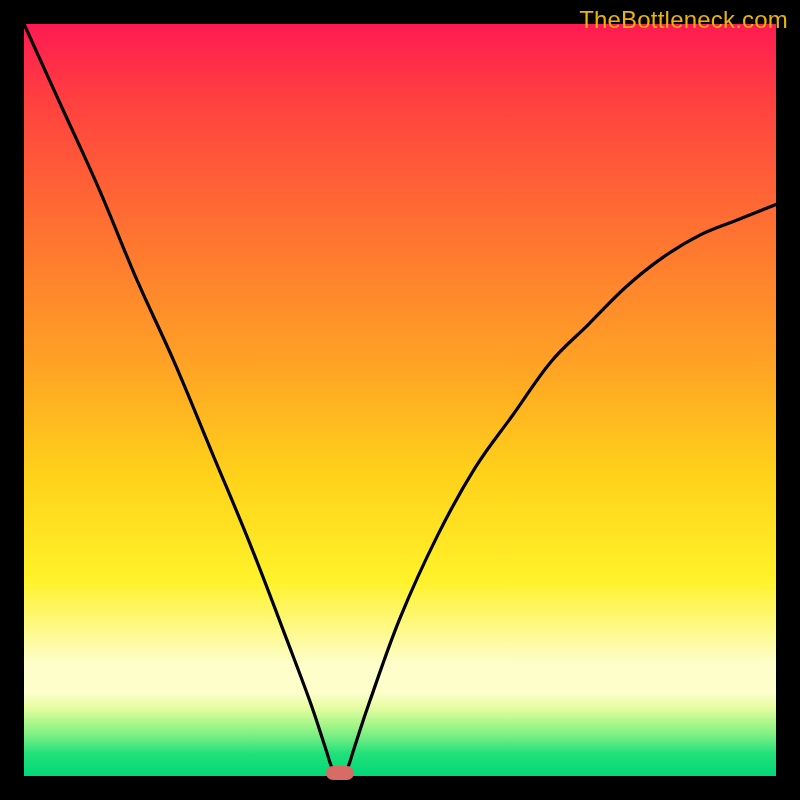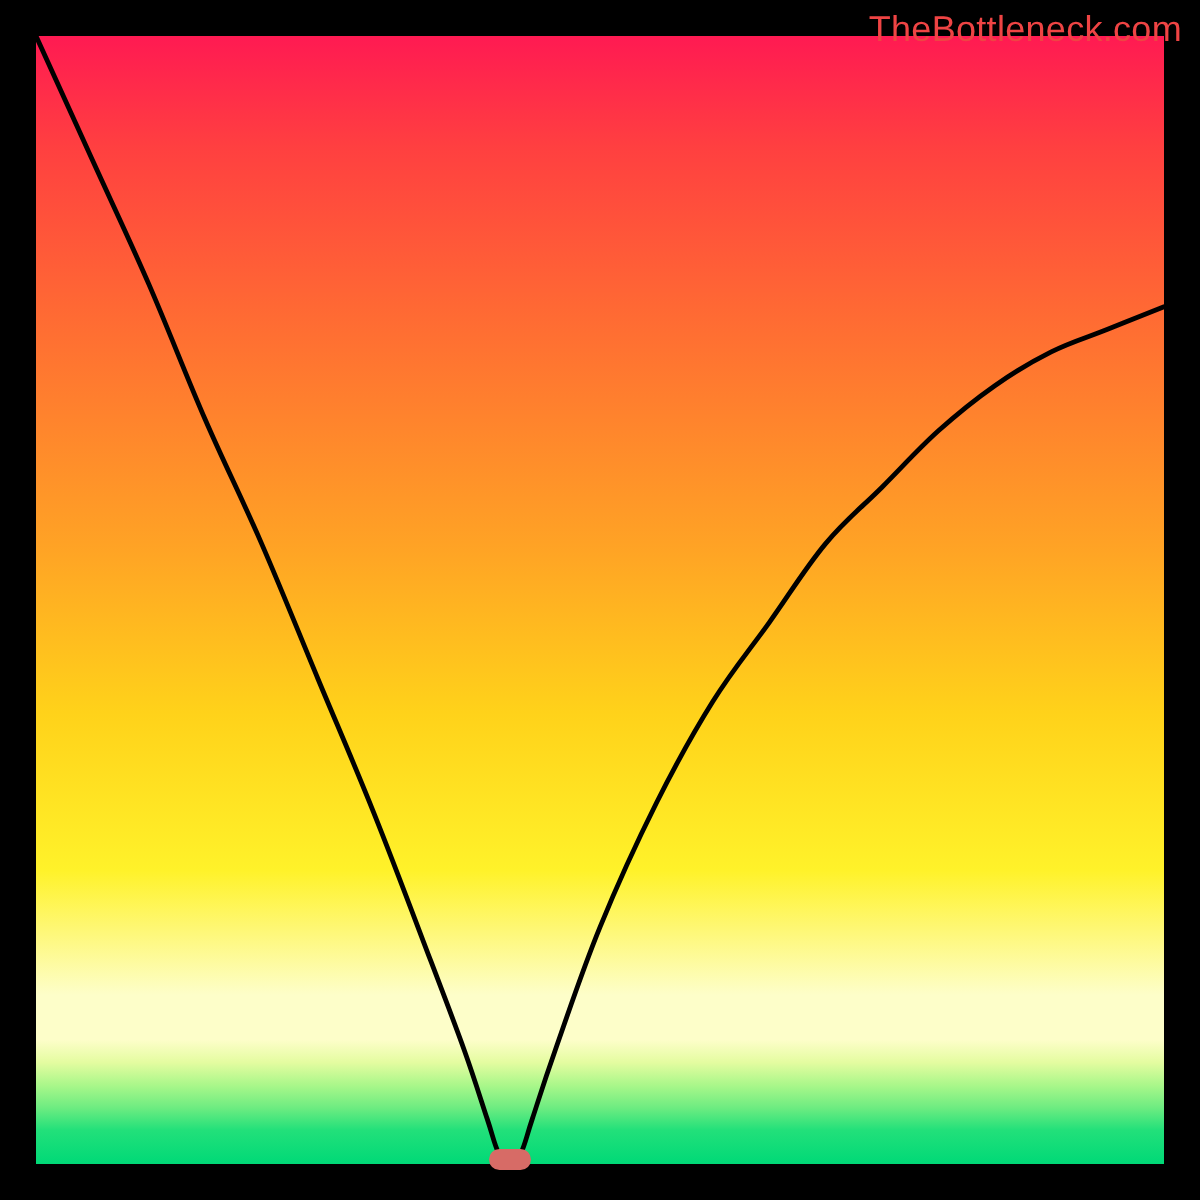--- a/index.html
+++ b/index.html
@@ -40,21 +40,21 @@
       #22e07a 97%,
       #00d977 100%
     );
   }
   .watermark {
     position: absolute;
     top: 6px;
     right: 12px;
     font-family: Arial, Helvetica, sans-serif;
     font-size: 24px;
-    color: #ef4444;
+    color: #eab308;
     letter-spacing: 0.2px;
     user-select: none;
   }
   svg.curve {
     position: absolute;
     left: 0;
     top: 0;
     width: 752px;
     height: 752px;
     overflow: visible;

